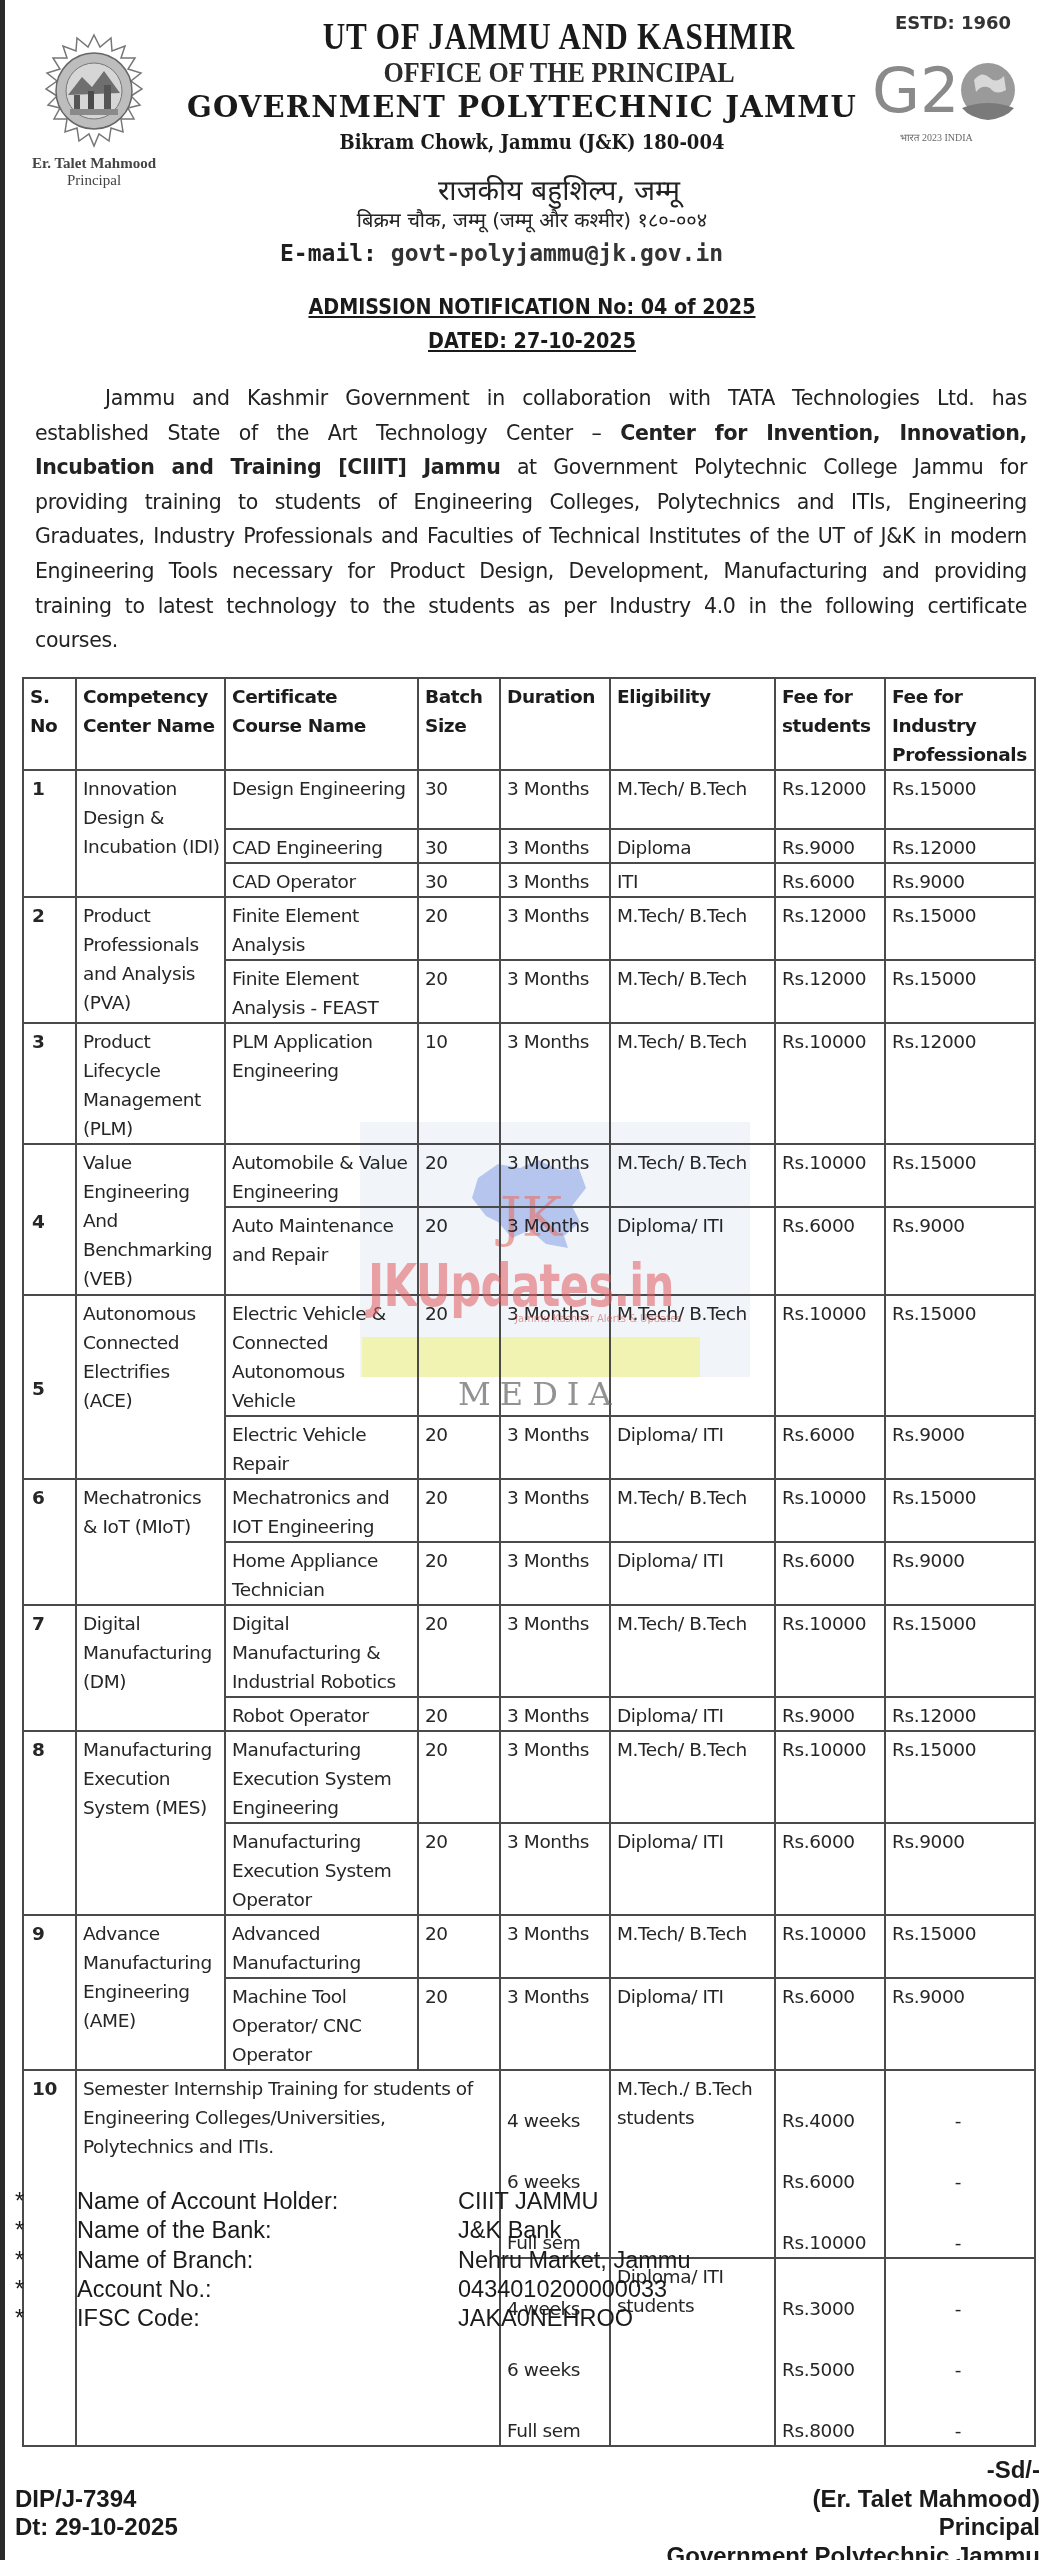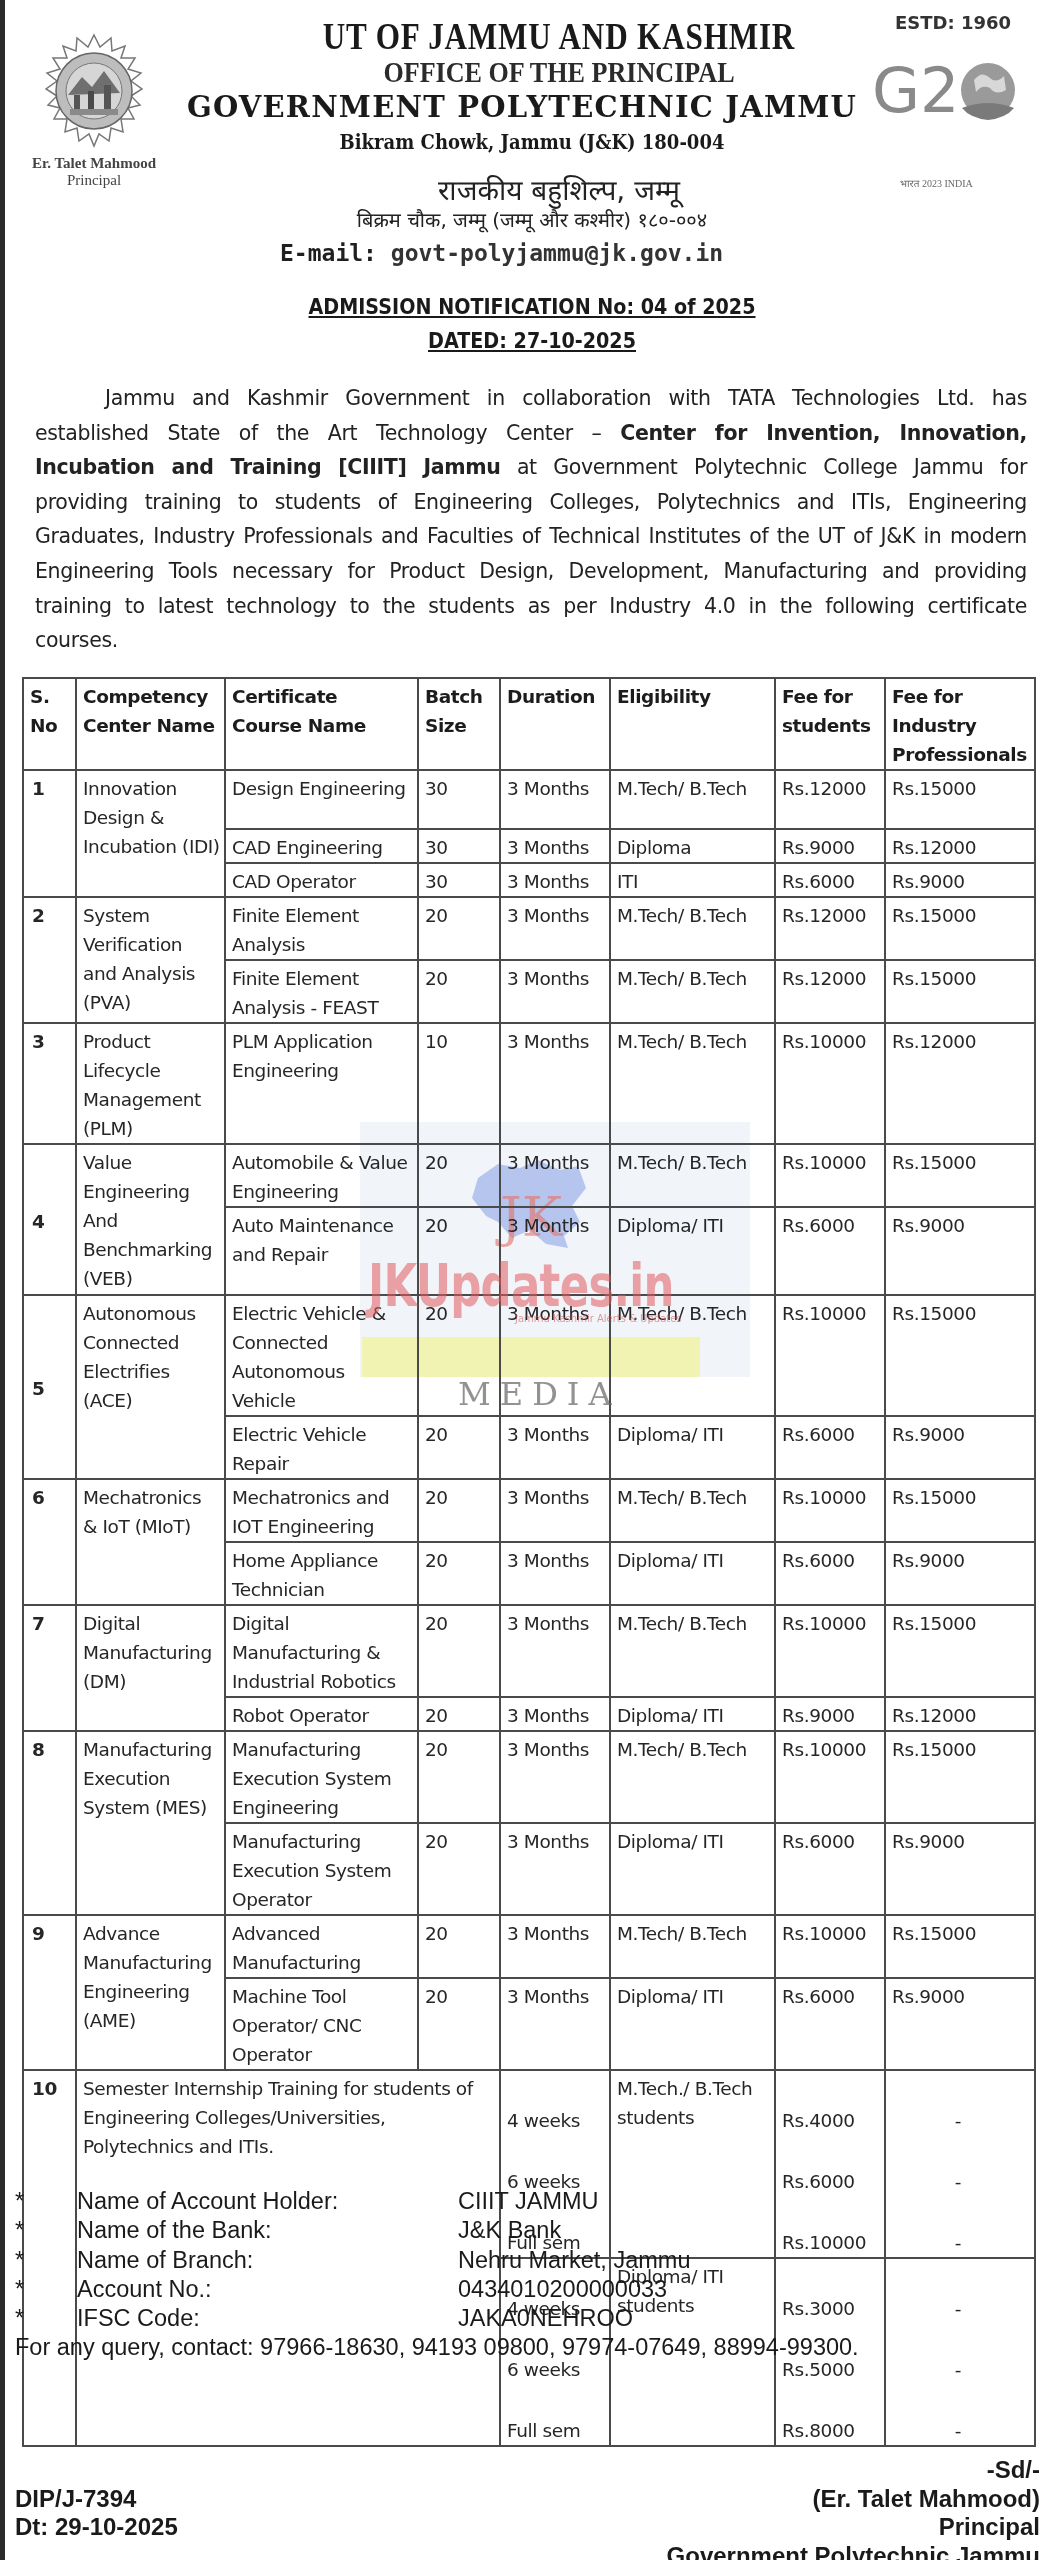--- a/index.html
+++ b/index.html
@@ -16,21 +16,21 @@
   .h-hindi2 { left:0; width:1064px; top:206px; text-align:center; font-family:"DejaVu Sans", sans-serif; font-size:20px; color:#222; }
   .h-email { left:280px; top:240px; font-family:"DejaVu Sans Mono", monospace; font-weight:bold; font-size:23px; color:#333; }
   .h-email b { color:#1f1f1f; }
   .h-notif { left:0; width:1064px; top:294px; text-align:center; font-family:"DejaVu Sans", sans-serif; font-weight:bold; font-size:22px; text-decoration:underline; transform:scaleX(0.87); transform-origin:532px 0; }
   .h-dated { left:0; width:1064px; top:328px; text-align:center; font-family:"DejaVu Sans", sans-serif; font-weight:bold; font-size:22px; text-decoration:underline; transform:scaleX(0.87); transform-origin:532px 0; }
   .estd { left:895px; top:12px; font-family:"DejaVu Sans", sans-serif; font-weight:bold; font-size:18px; color:#333; }
   .logo { left:28px; top:33px; width:132px; height:116px; }
   .logo-cap1 { left:0; width:188px; top:155px; text-align:center; font-family:"Liberation Serif", serif; font-size:15px; color:#444;font-weight:bold; }
   .logo-cap2 { left:0; width:188px; top:172px; text-align:center; font-family:"Liberation Serif", serif; font-size:15px; color:#444; }
   .g20 { left:870px; top:50px; width:150px; height:100px; }
-  .g20-text { left:900px; top:130px; font-family:"Liberation Serif", serif; font-size:10px; color:#666;margin-top:46px; }
+  .g20-text { left:900px; top:130px; font-family:"Liberation Serif", serif; font-size:10px; color:#666; }
 
   
   .intro { position:absolute; left:35px; top:381px; width:992px; font-family:"DejaVu Sans", sans-serif; font-size:20.5px; line-height:34.6px; text-align:justify; color:#222; letter-spacing:-0.35px; word-spacing:1px; }
   .intro p { margin:0; text-indent:70px; }
 
   
   table.courses { position:absolute; left:22px; top:677px; border-collapse:collapse; table-layout:fixed; font-family:"DejaVu Sans", sans-serif; font-size:18.5px; color:#262626; letter-spacing:-0.4px; }
   table.courses td, table.courses th { border:2px solid #4a4a4a; vertical-align:top; padding:3px 4px 0 6px; line-height:29px; text-align:left; overflow:hidden; }
   table.courses th { font-weight:bold; color:#1c1c1c; }
   table.courses td.sno { font-weight:bold; padding-left:8px; }
@@ -159,21 +159,21 @@
       <tr style="height: 30px;">
         <td>CAD Operator</td>
         <td>30</td>
         <td>3 Months</td>
         <td>ITI</td>
         <td>Rs.6000</td>
         <td>Rs.9000</td>
       </tr>
       <tr style="height: 59px;">
         <td class="sno" rowspan="2">2</td>
-        <td rowspan="2">System Verification and Analysis (PVA)</td>
+        <td rowspan="2">Product Professionals and Analysis (PVA)</td>
         <td>Finite Element Analysis</td>
         <td>20</td>
         <td>3 Months</td>
         <td>M.Tech/ B.Tech</td>
         <td>Rs.12000</td>
         <td>Rs.15000</td>
       </tr>
       <tr style="height: 59px;">
         <td>Finite Element Analysis - FEAST</td>
         <td>20</td>
@@ -366,21 +366,20 @@
         <span class="star">*</span>
         <span class="lbl">Account No.:</span>
         <span class="val">0434010200000033</span>
       </div>
       <div class="bank-row">
         <span class="star">*</span>
         <span class="lbl">IFSC Code:</span>
         <span class="val">JAKA0NEHROO</span>
       </div>
     </div>
-  <div>For any query, contact: 97966-18630, 94193 09800, 97974-07649, 88994-99300.</div>
 </div>
 
 <div class="sig-area">
   <div class="sig-row">
       <span class="r">-Sd/-</span>
     </div>
   <div class="sig-row">
     <span class="l">DIP/J-7394</span>
     <span class="r">(Er. Talet Mahmood)</span>
   </div>

